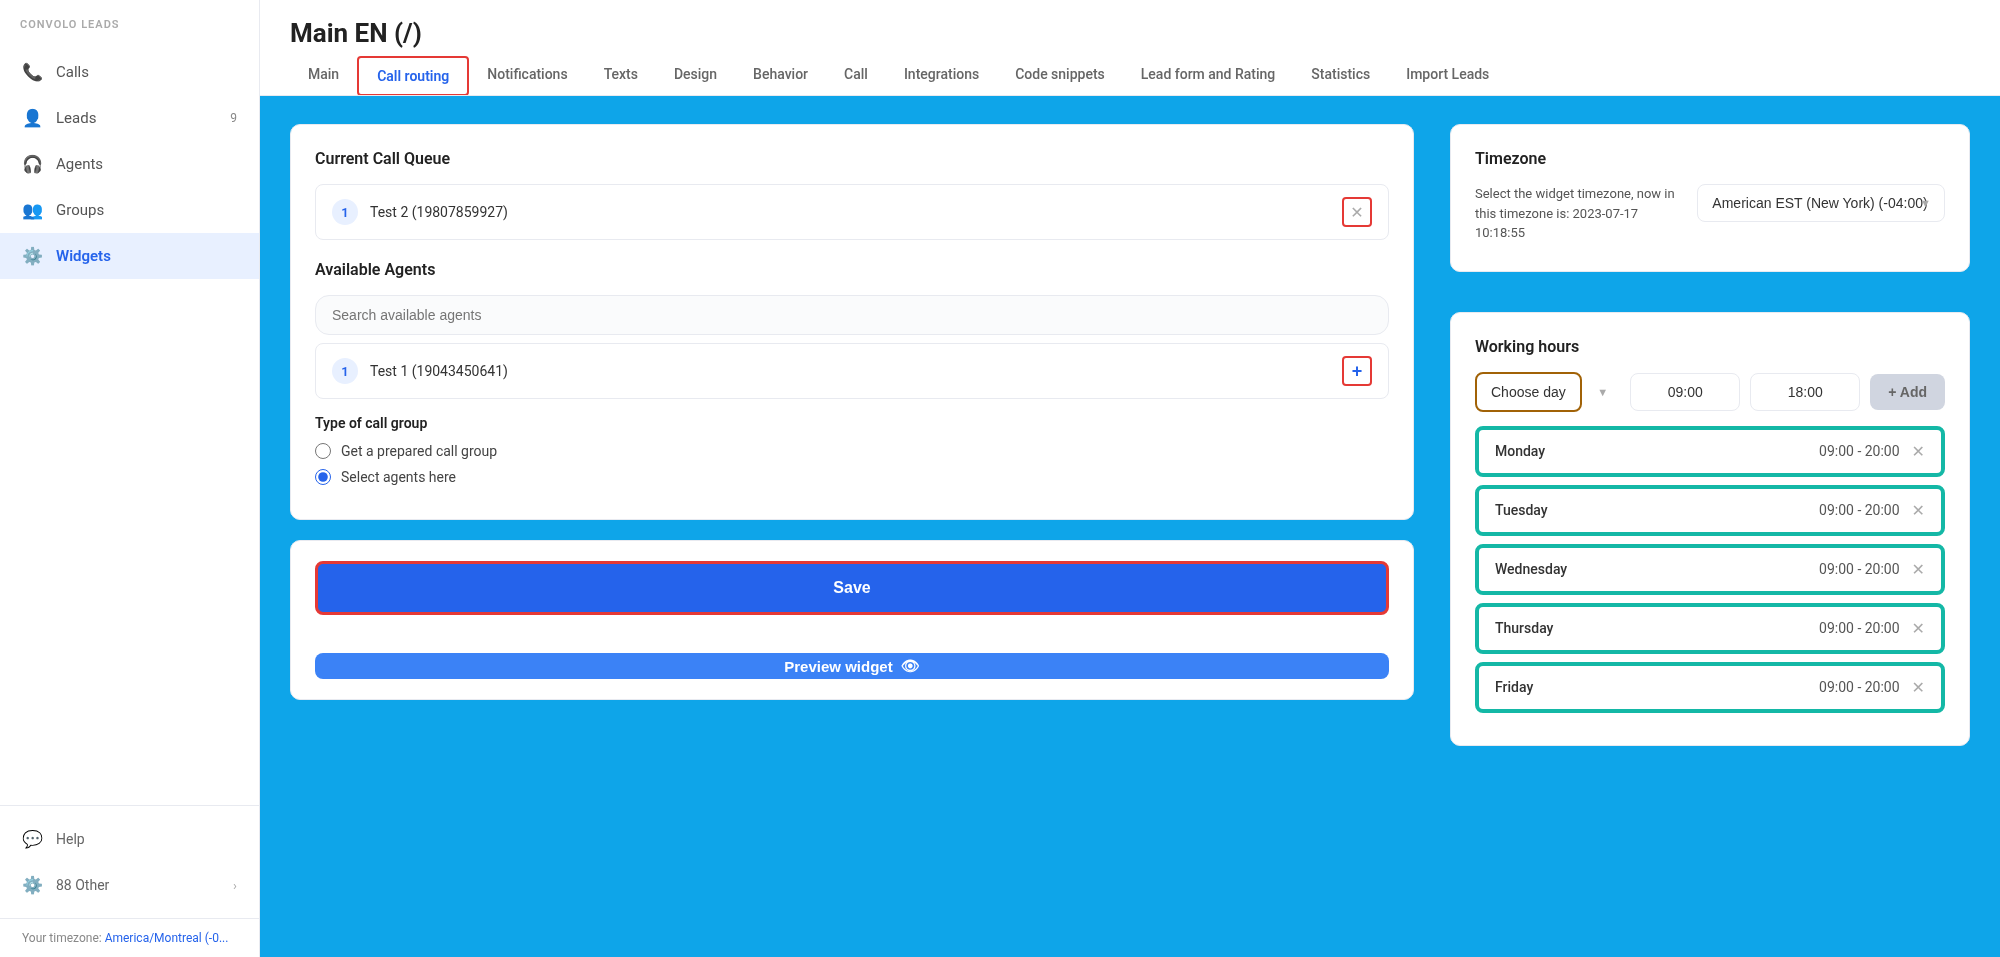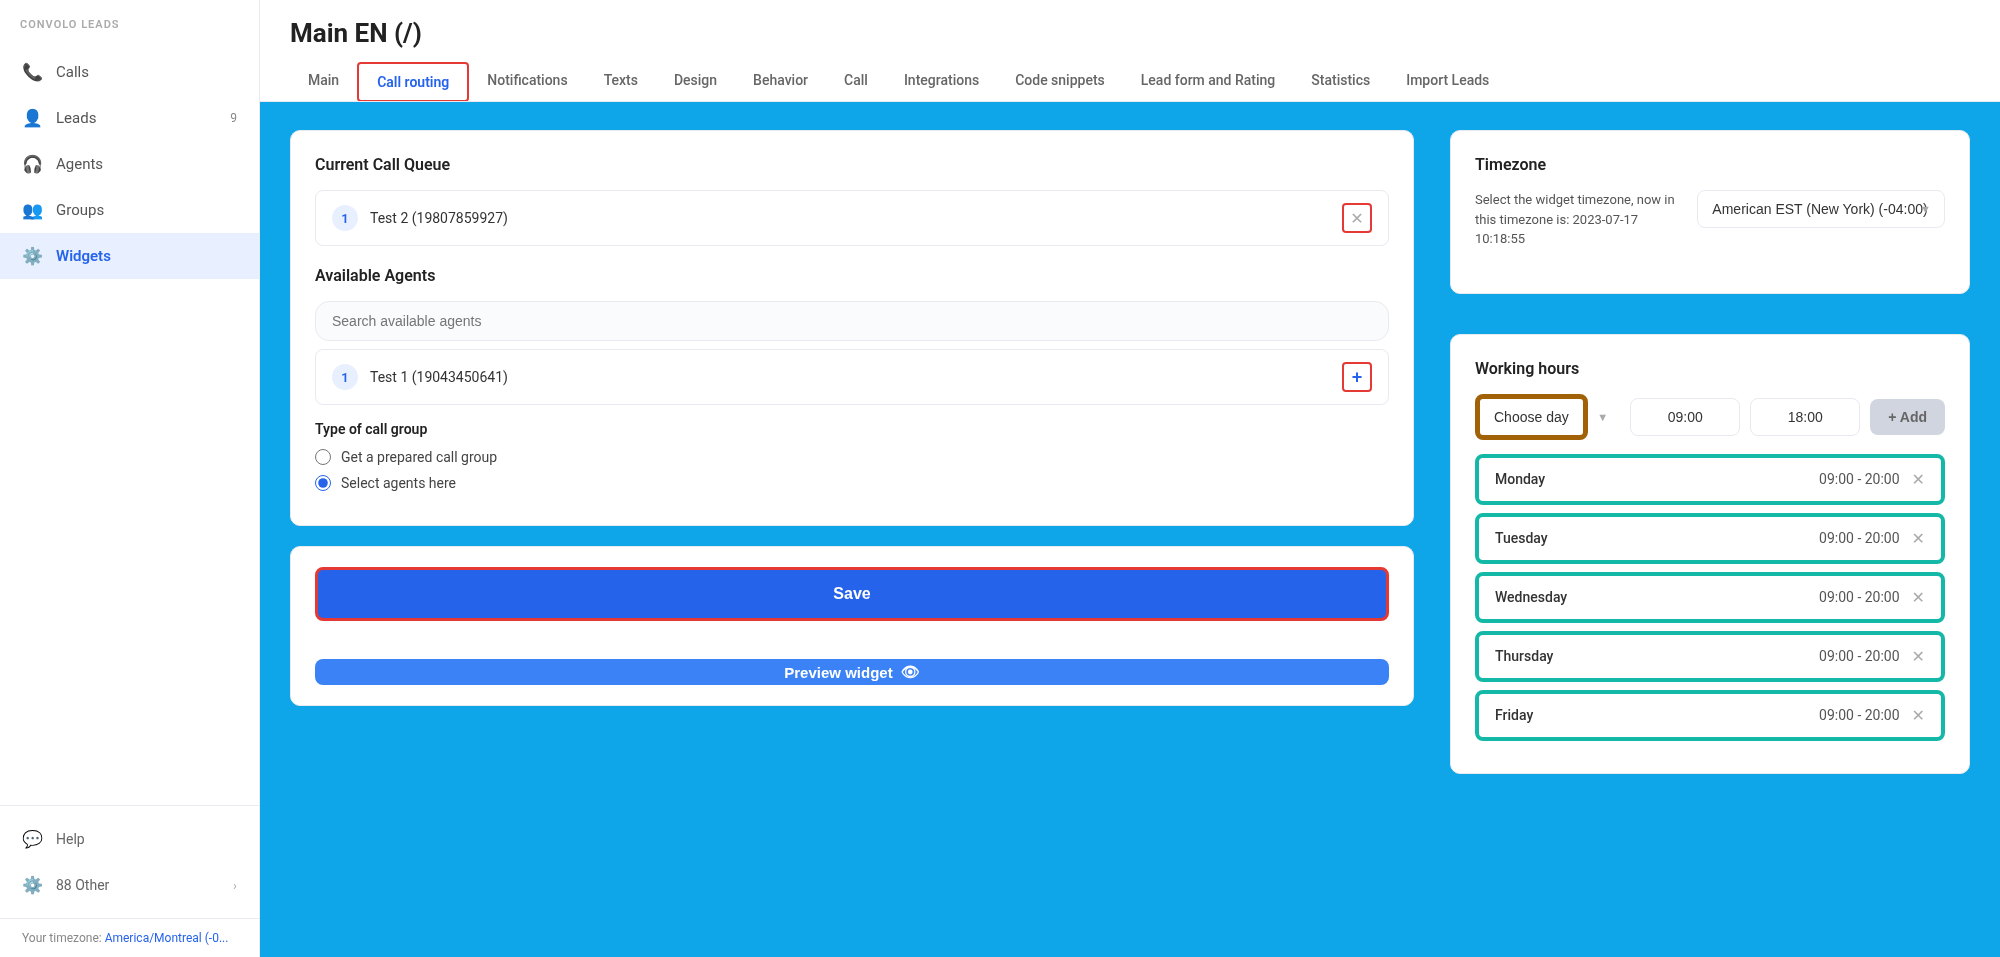--- a/index.html
+++ b/index.html
@@ -62,21 +62,21 @@
     }
     .page-header {
       padding: 18px 30px 0 30px;
       background: #fff;
       border-bottom: 1px solid #e8eaf0;
     }
     .page-title {
       font-size: 26px;
       font-weight: 700;
       color: #222;
-      margin-bottom: 14px;
+      margin-bottom: 8px;
     }
     .tabs {
       display: flex;
       gap: 0;
       overflow-x: auto;
     }
     .tab {
       padding: 10px 18px;
       font-size: 14px;
       color: #666;
@@ -252,21 +252,21 @@
       display: flex;
       flex-direction: column;
       gap: 20px;
     }
 
     .timezone-card { }
     .timezone-label-text {
       font-size: 13px;
       color: #555;
       line-height: 1.5;
-      margin-bottom: 20px;
+      margin-bottom: 4px;
     }
     .timezone-select {
       width: 100%;
       border: 1px solid #e8eaf0;
       border-radius: 8px;
       padding: 10px 14px;
       font-size: 14px;
       color: #333;
       background: #fff;
       appearance: none;
@@ -289,21 +289,21 @@
     .wh-title { margin-bottom: 16px; }
 
     .wh-add-row {
       display: flex;
       gap: 10px;
       align-items: center;
       margin-bottom: 14px;
     }
     .wh-day-select {
       flex: 1;
-      border: 5px solid #a16207;
+      border: 2px solid #a16207;
       border-radius: 8px;
       padding: 10px 14px;
       font-size: 14px;
       color: #333;
       background: #fff;
       appearance: none;
       outline: none;
       cursor: pointer;
       position: relative;
     }

